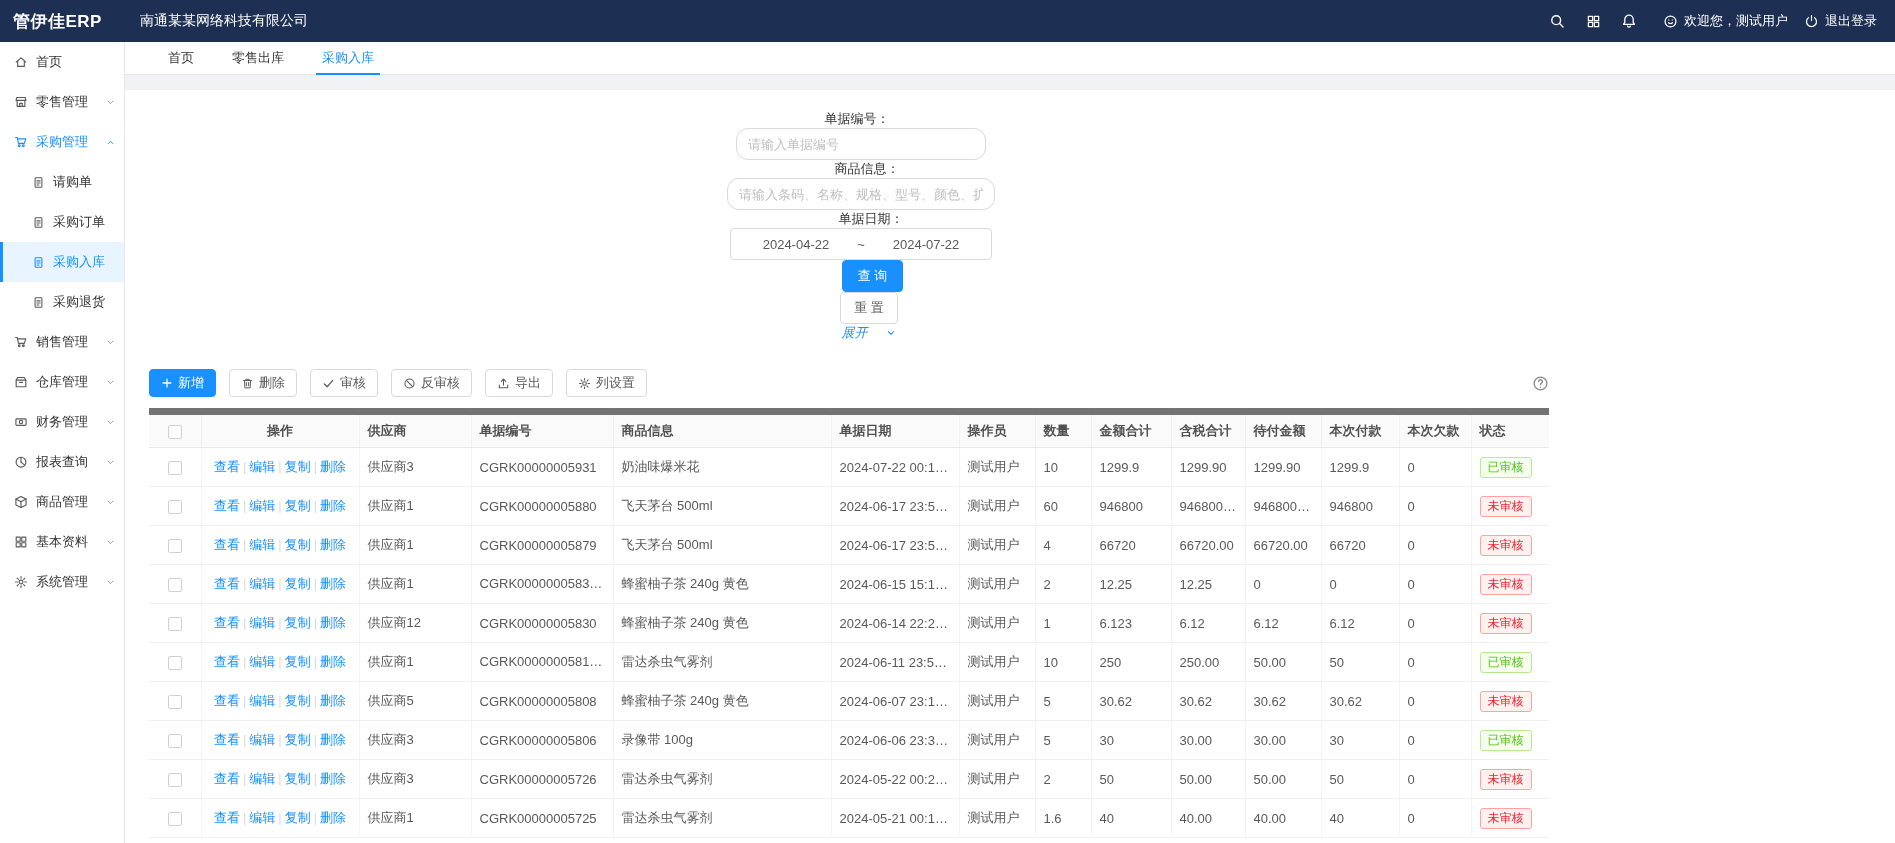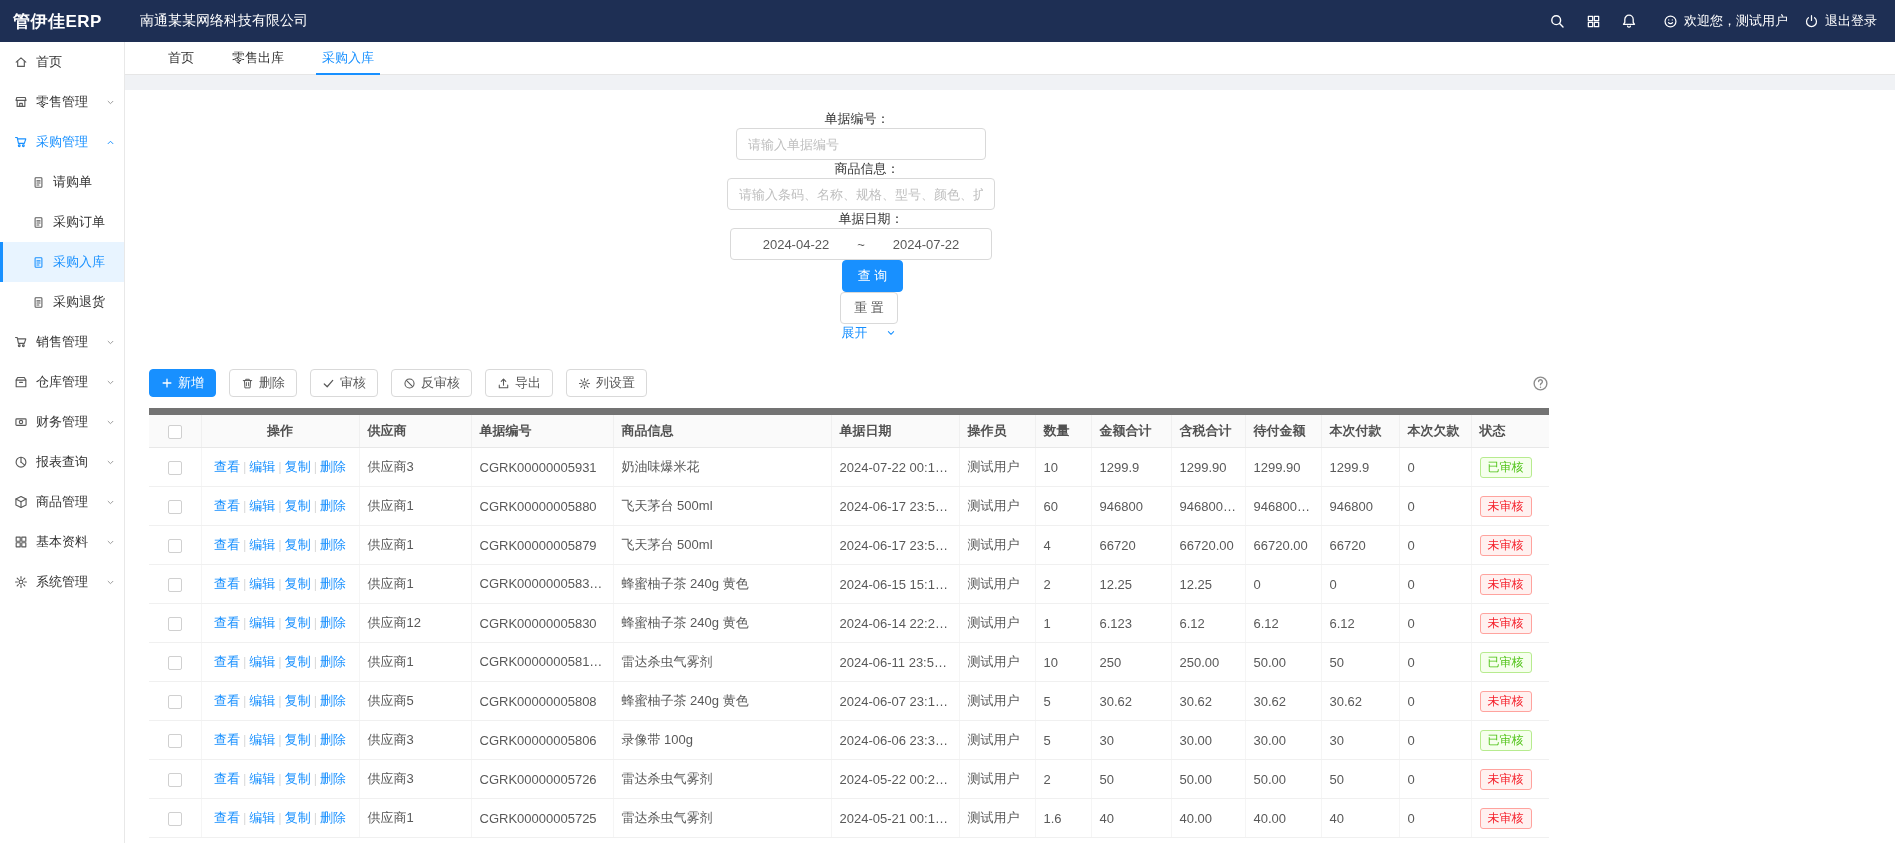--- a/index.html
+++ b/index.html
@@ -31,29 +31,29 @@
   .tab { padding: 0 19px; display: flex; align-items: center; color: #333; cursor: pointer; position: relative; }
   .tab.active { color: #1890ff; }
   .tab.active::after { content: ""; position: absolute; left: 13px; right: 13px; bottom: -1px; height: 2px; background: #1890ff; }
   .strip { height: 15px; background: #f0f2f5; flex-shrink: 0; }
   .content { padding-left: 24px; width: 1448px; }
 
   
   .filters { display: flex; align-items: center; margin-top: 20px; flex-direction: column; }
   .f-label { color: #333; margin-right: 8px; white-space: nowrap; }
   .ml20 { margin-left: 20px; } .ml28 { margin-left: 28px; }
-  .text-input { height: 32px; border: 1px solid #d9d9d9; border-radius: 4px; padding: 0 11px; font-size: 13px; color: #595959; outline: none; font-family: inherit; background: #fff; }
+  .text-input { height: 32px; border: 1px solid #d9d9d9; border-radius: 12px; padding: 0 11px; font-size: 13px; color: #595959; outline: none; font-family: inherit; background: #fff; }
   .text-input::placeholder { color: #bfbfbf; }
   .in-bill { width: 250px; }
   .in-product { width: 268px; }
   .date-range { width: 262px; height: 32px; border: 1px solid #d9d9d9; border-radius: 4px; display: flex; align-items: center; justify-content: center; gap: 28px; color: #595959; cursor: pointer; background: #fff; }
   .btn { height: 32px; border-radius: 4px; font-size: 13px; cursor: pointer; font-family: inherit; white-space: nowrap; }
   .btn-primary { background: #1890ff; color: #fff; border: 1px solid #1890ff; padding: 0 15px; margin-left: 23px; }
   .btn-plain { background: #fff; color: #595959; border: 1px solid #d9d9d9; padding: 0 13px; margin-left: 16px; }
-  .expand-link { color: #1890ff; margin-left: 16px; display: flex; align-items: center; gap: 17px; cursor: pointer; white-space: nowrap; }
+  .expand-link { color: #1890ff; margin-left: 16px; display: flex; align-items: center; gap: 17px; cursor: pointer; white-space: nowrap; font-style: italic; }
 
   
   .toolbar { display: flex; align-items: center; margin-top: 27px; width: 1400px; }
   .tbtn { height: 28px; border: 1px solid #d9d9d9; border-radius: 4px; background: #fff; color: #595959; display: inline-flex; align-items: center; gap: 5px; padding: 0 11px; font-size: 13px; cursor: pointer; margin-right: 13px; font-family: inherit; white-space: nowrap; }
   .tbtn-primary { background: #1890ff; border-color: #1890ff; color: #fff; }
   .help { margin-left: auto; color: #8c8c8c; cursor: pointer; }
 
   
   .table-wrap { margin-top: 11px; width: 1400px; }
   table { width: 1400px; border-collapse: collapse; table-layout: fixed; }

